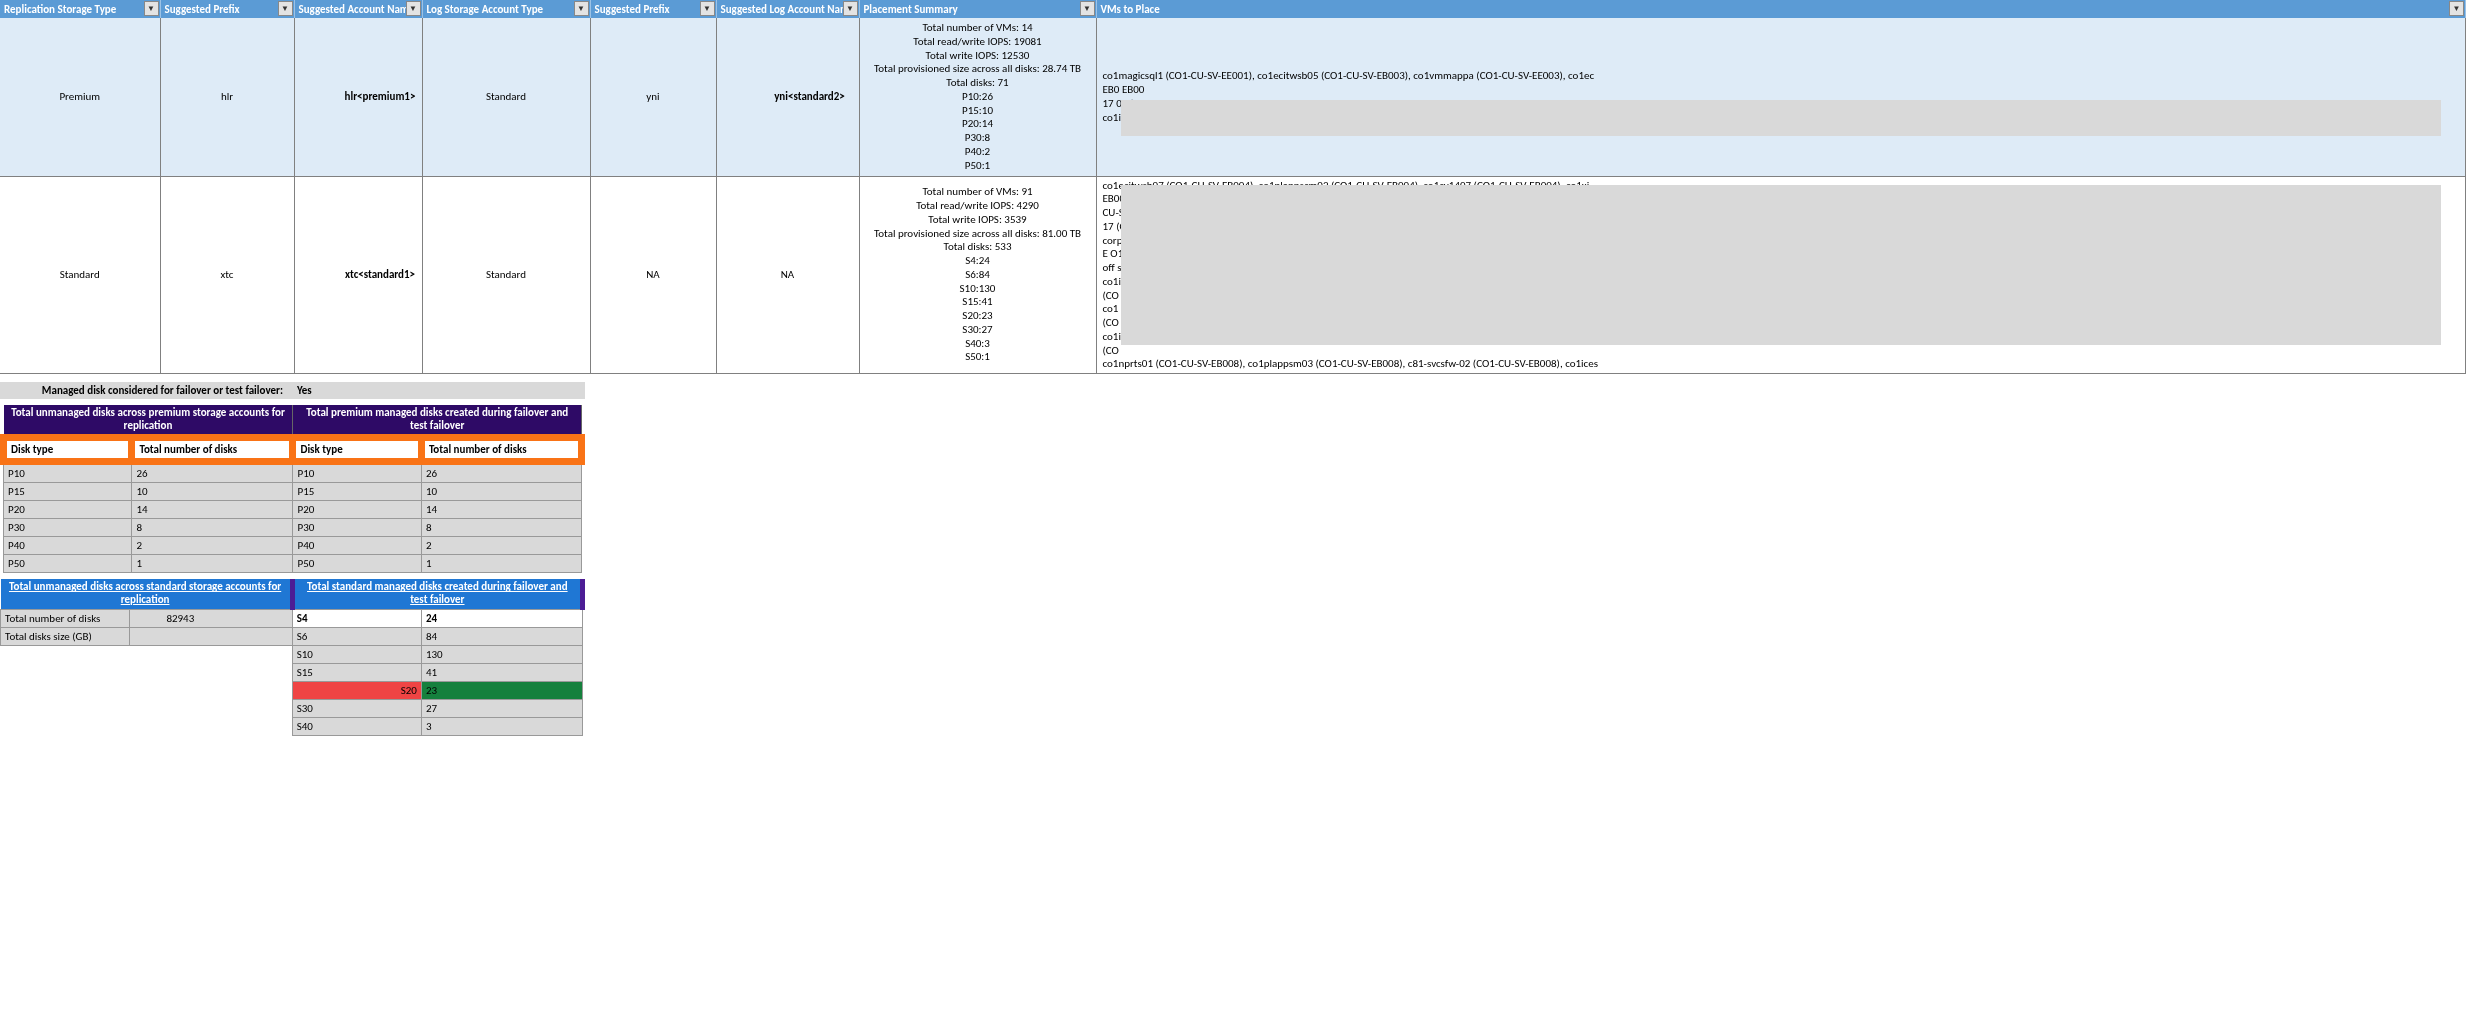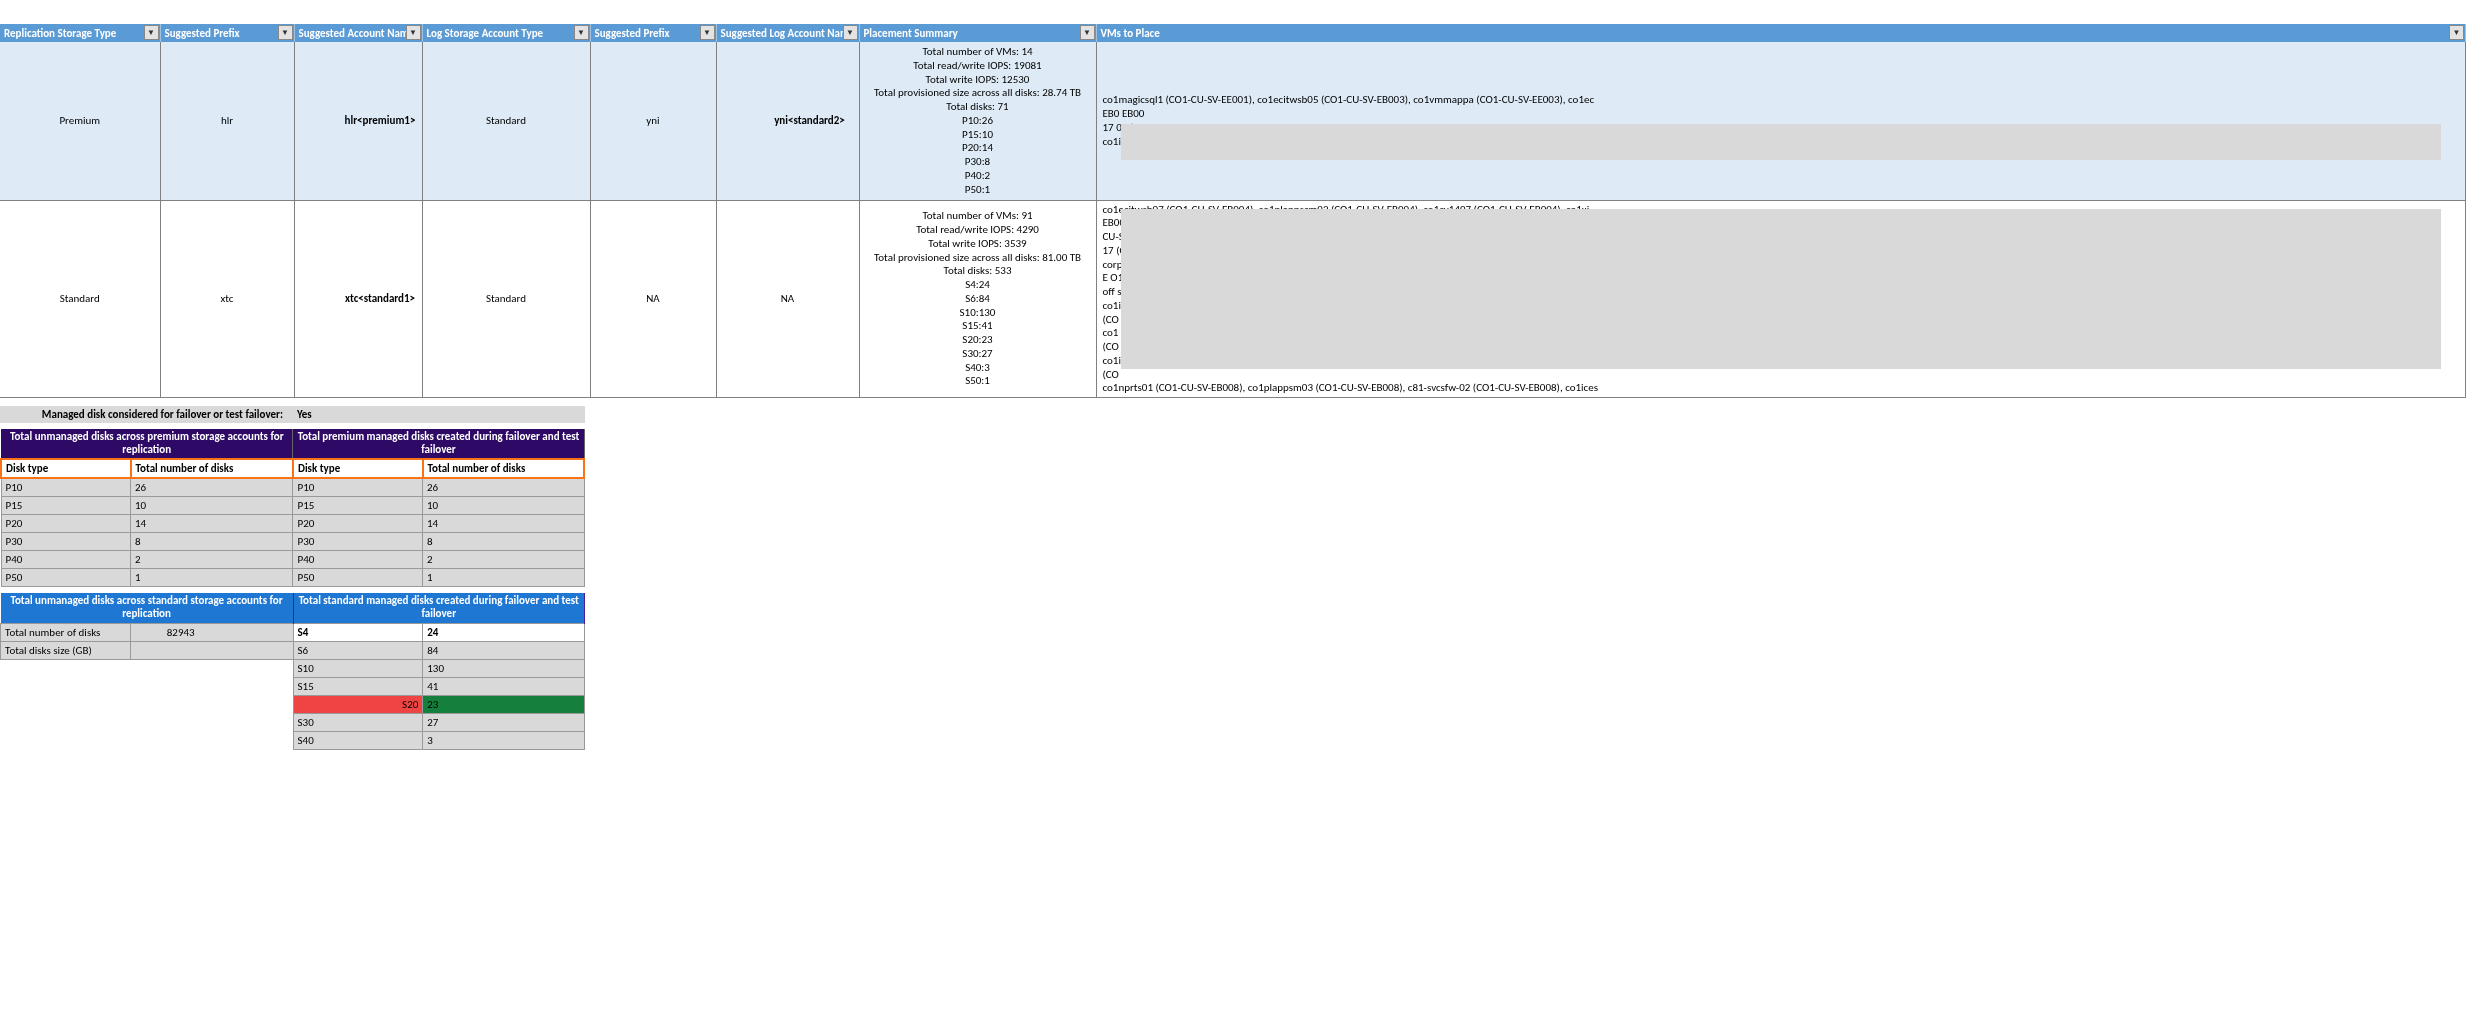--- a/index.html
+++ b/index.html
@@ -8,21 +8,21 @@
     font-family: Calibri, Arial, sans-serif;
     font-size: 11px;
     color: #000;
     background: #fff;
     width: 2466px;
   }
   table { border-collapse: collapse; }
   td, th { padding: 2px 4px; vertical-align: middle; }
 
   
-  .main-table { width: 100%; table-layout: fixed; margin-top: 24px; }
+  .main-table { width: 100%; table-layout: fixed; }
   .main-table th {
     background: #5b9bd5;
     color: #fff;
     font-weight: bold;
     text-align: left;
     height: 18px;
     border-right: 1px solid #9cc2e5;
     position: relative;
     padding-right: 18px;
     white-space: nowrap;
@@ -79,28 +79,29 @@
     text-align: center;
     border-right: 1px solid #666;
     height: 30px;
     line-height: 1.15;
   }
   .hdr-blue td {
     background: #1f77d4;
     color: #fff;
     font-weight: bold;
     text-align: center;
-    border-right: 1px solid #4c1d95;
+    border-right: 5px solid #4c1d95;
     height: 30px;
     line-height: 1.15;
+    text-decoration: underline;
   }
   .subhdr td {
     background: #fff;
     font-weight: bold;
-    border: 2px solid #f97316;
+    border: 7px solid #f97316;
     height: 15px;
   }
   .data-row td {
     background: #d9d9d9;
     border: 1px solid #999;
     height: 15px;
   }
   .c1 { width: 130px; }
   .c2 { width: 163px; }
   .c3 { width: 130px; }

